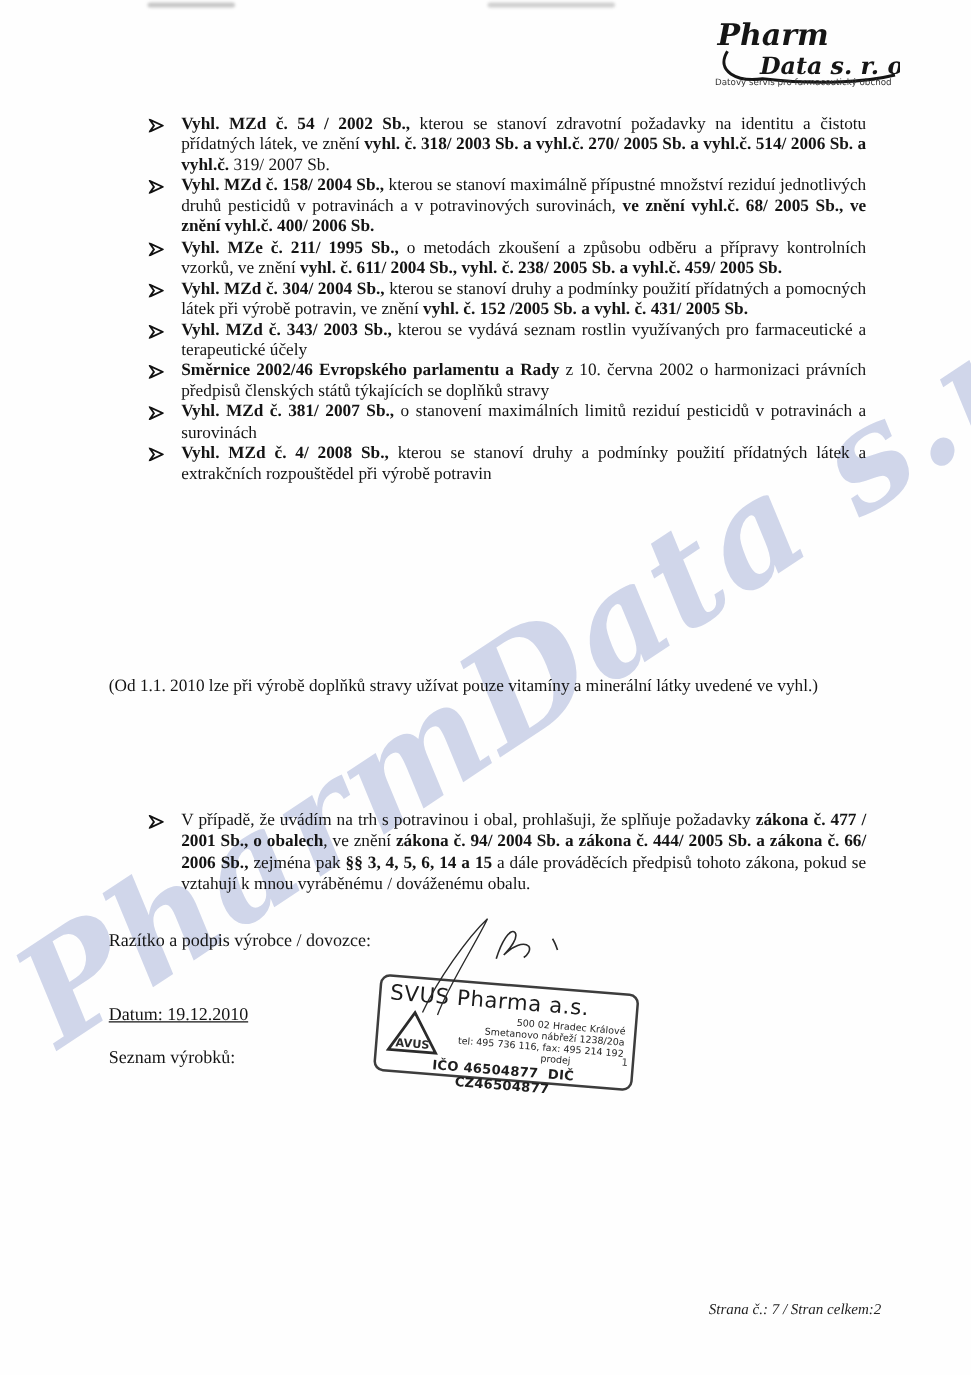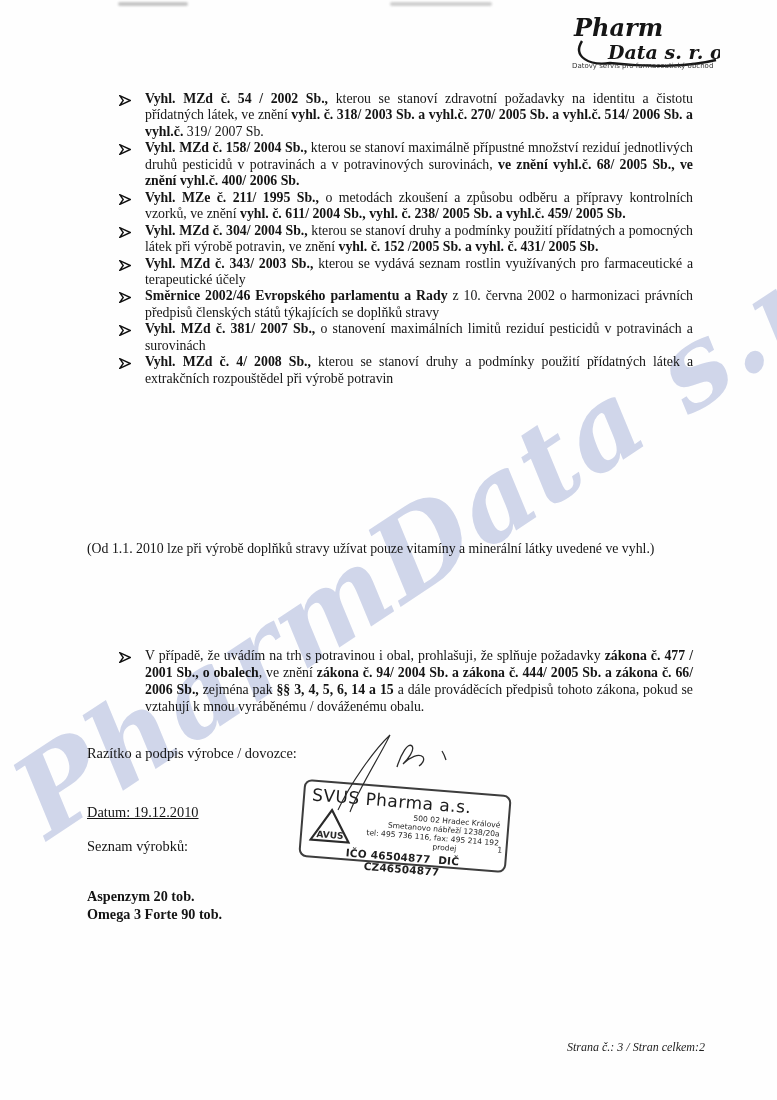--- a/index.html
+++ b/index.html
@@ -163,20 +163,16 @@
         <div>tel: 495 736 116, fax: 495 214 192</div>
         <div class="stamp-prodej">prodej</div>
       </div>
     </div>
     <div class="stamp-bottom">
       <span>IČO 46504877</span>&nbsp;&nbsp;<span>DIČ CZ46504877</span>
     </div>
     <div class="stamp-pagemark">1</div>
   </div>
 
-  <div class="products">
-    <div>Aspenzym 20 tob.</div>
-    <div>Omega 3 Forte 90 tob.</div>
-  </div>
 
-  <div class="footer">Strana č.: 3 /  Stran celkem:2</div>
+  <div class="footer">Strana č.: 7 /  Stran celkem:2</div>
 
 </div>
 
 </body></html>

